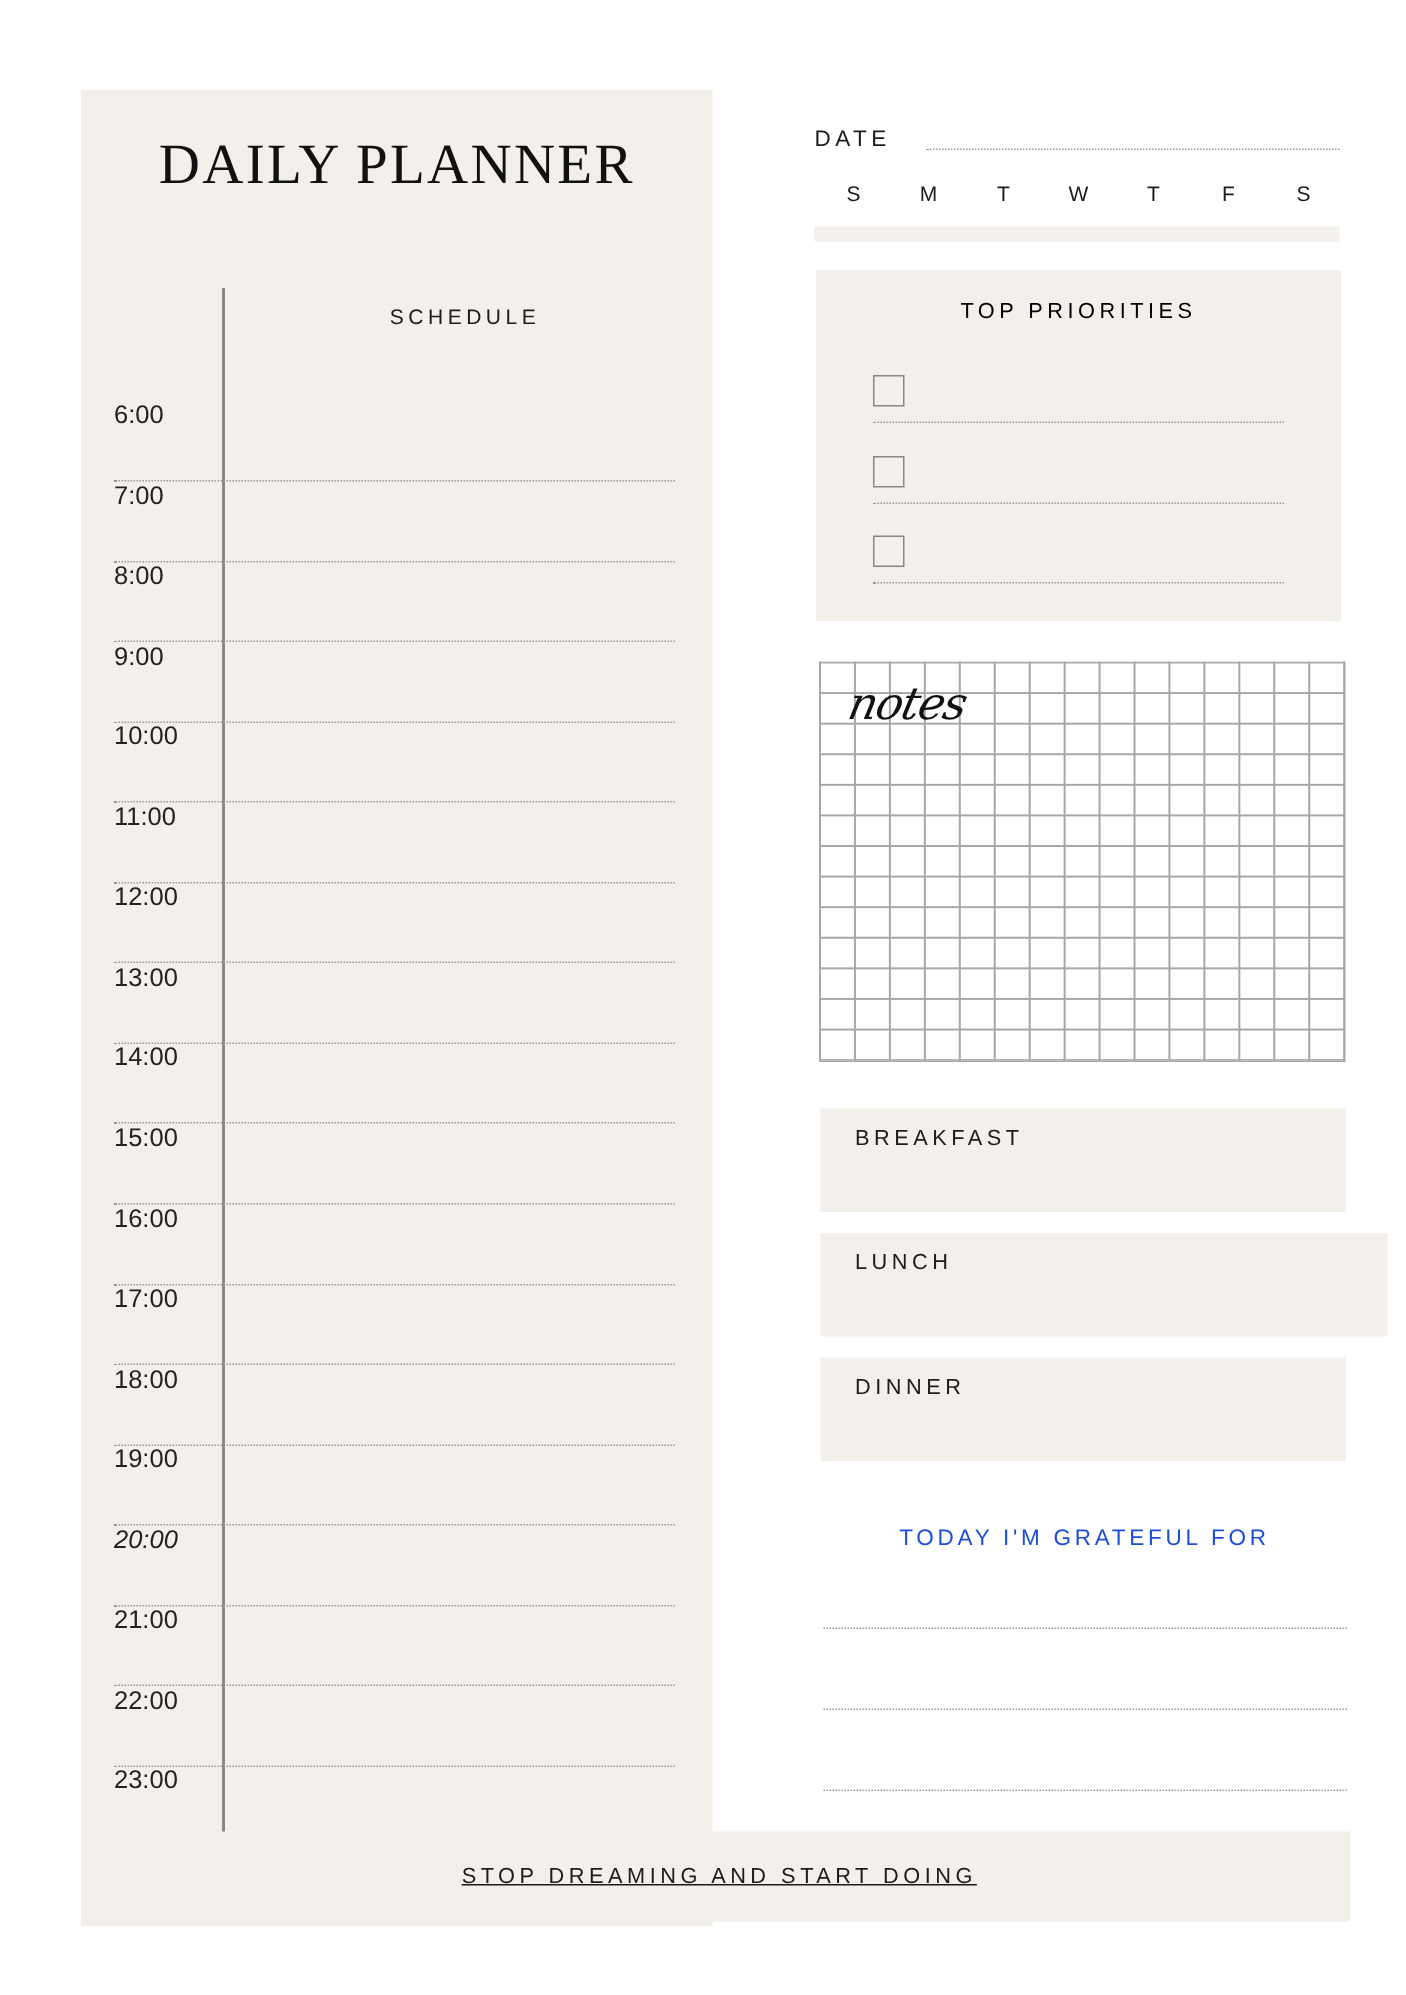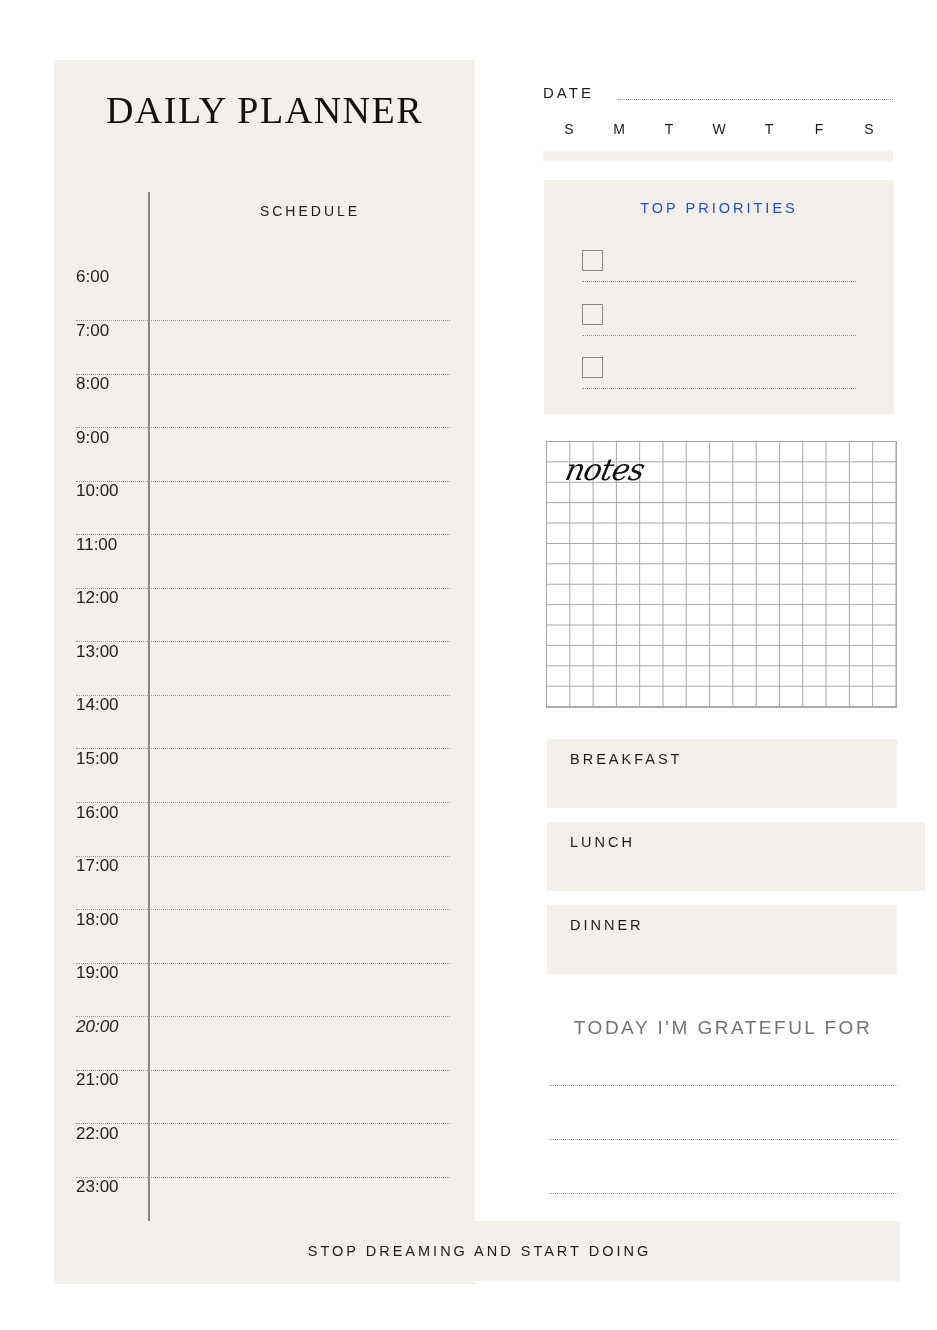--- a/index.html
+++ b/index.html
@@ -25,21 +25,21 @@
     font-size:15px; letter-spacing:3px; color:#1c1c1c; }
   #date-line { left:617px; top:99px; width:276px; border-bottom:1px dotted #9a9794; }
   #days-row { left:544px; top:121px; width:350px; display:flex; justify-content:space-between;
     padding:0 14px; box-sizing:border-box; }
   .day { font-family:"Liberation Sans",sans-serif; font-size:14px; color:#1c1c1c; width:22px; text-align:center; }
   #days-bar { left:543px; top:151px; width:350px; height:10px; }
 
   
   #priorities-box { left:544px; top:180px; width:350px; height:234px; }
   #priorities-heading { left:544px; top:200px; width:350px; text-align:center;
-    font-family:"Liberation Sans",sans-serif; font-size:14.5px; letter-spacing:3px; color:#1d4ed8; }
+    font-family:"Liberation Sans",sans-serif; font-size:14.5px; letter-spacing:3px; color:#000000; }
   .prio-item { position:absolute; left:582px; width:274px; height:50px; }
   .prio-check { position:absolute; left:0; top:0; width:21px; height:21px;
     border:1.5px solid #8a8785; box-sizing:border-box; background:transparent; cursor:pointer; }
   .prio-line { position:absolute; left:0; right:0; top:31px; border-bottom:1px dotted #9a9794; }
 
   
   #notes-grid { left:546px; top:441px; width:350px; height:266px;
     background-image:
       linear-gradient(to right, #a9a6a3 1px, transparent 1px),
       linear-gradient(to bottom, #a9a6a3 1px, transparent 1px);
@@ -48,27 +48,27 @@
   #notes-label { left:566px; top:452px; font-family:"DejaVu Serif",serif; font-style:italic;
     font-size:30px; color:#111; transform:skewX(-12deg); letter-spacing:-1px; background:transparent; }
 
   
   .meal-box { position:absolute; left:547px; width:350px; height:69px; }
   .meal-label { position:absolute; left:23px; top:12px; font-family:"Liberation Sans",sans-serif;
     font-size:14.5px; letter-spacing:3px; color:#1c1c1c; }
 
   
   #grateful-heading { left:548px; top:1017px; width:350px; text-align:center;
-    font-family:"Liberation Sans",sans-serif; font-size:19px; letter-spacing:2.5px; color:#737373; }
+    font-family:"Liberation Sans",sans-serif; font-size:15px; letter-spacing:2.5px; color:#1d4ed8; }
   .grateful-line { position:absolute; left:549px; width:349px; border-bottom:1px dotted #9a9794; }
 
   
   #footer-band { left:59px; top:1221px; width:841px; height:60px; }
   #footer-quote { left:59px; top:1243px; width:841px; text-align:center;
-    font-family:"Liberation Sans",sans-serif; font-size:14.5px; letter-spacing:3px; color:#1c1c1c; }
+    font-family:"Liberation Sans",sans-serif; font-size:14.5px; letter-spacing:3px; color:#1c1c1c;text-decoration:underline; }
 </style>
 </head>
 <body>
 
 <div id="left-panel" class="abs beige"></div>
 <div id="planner-title" class="abs">DAILY PLANNER</div>
 <div id="schedule-heading" class="abs">SCHEDULE</div>
 <div id="schedule-vline" class="abs"></div>
 
 <div class="time-row" style="top:252px;">

